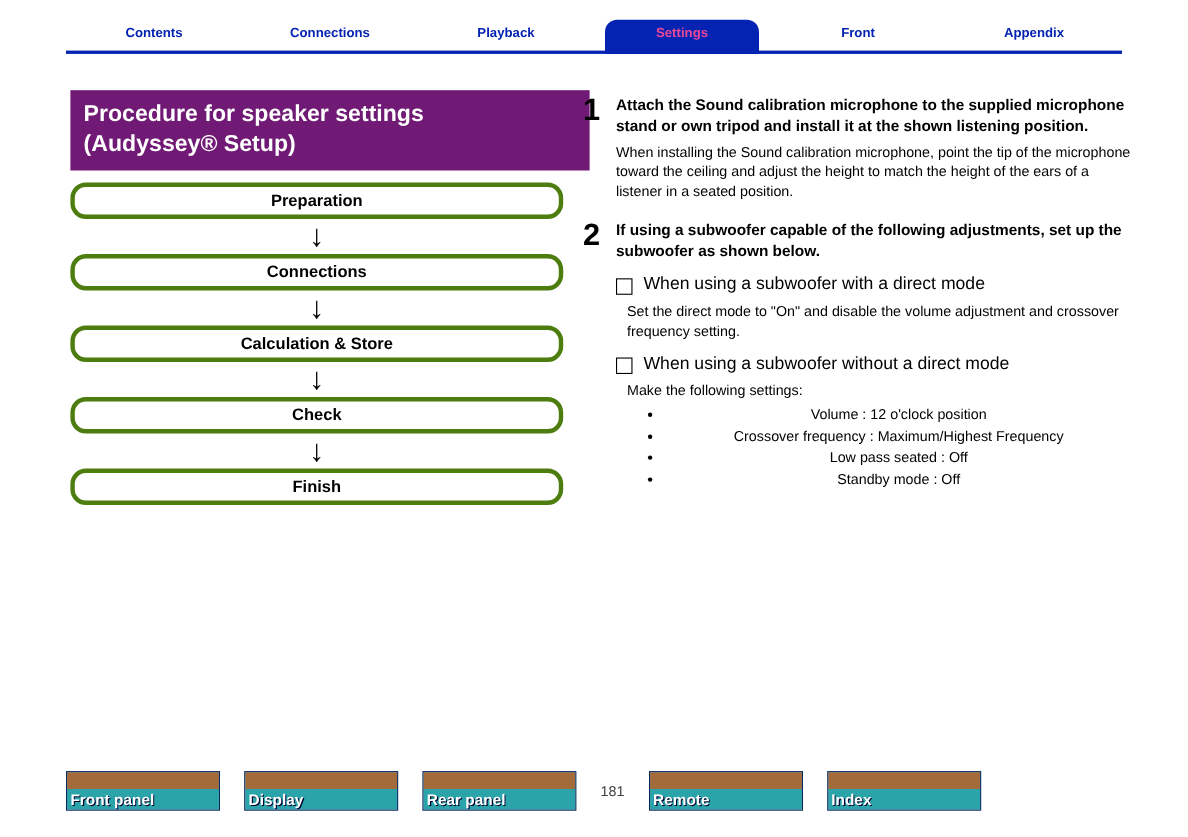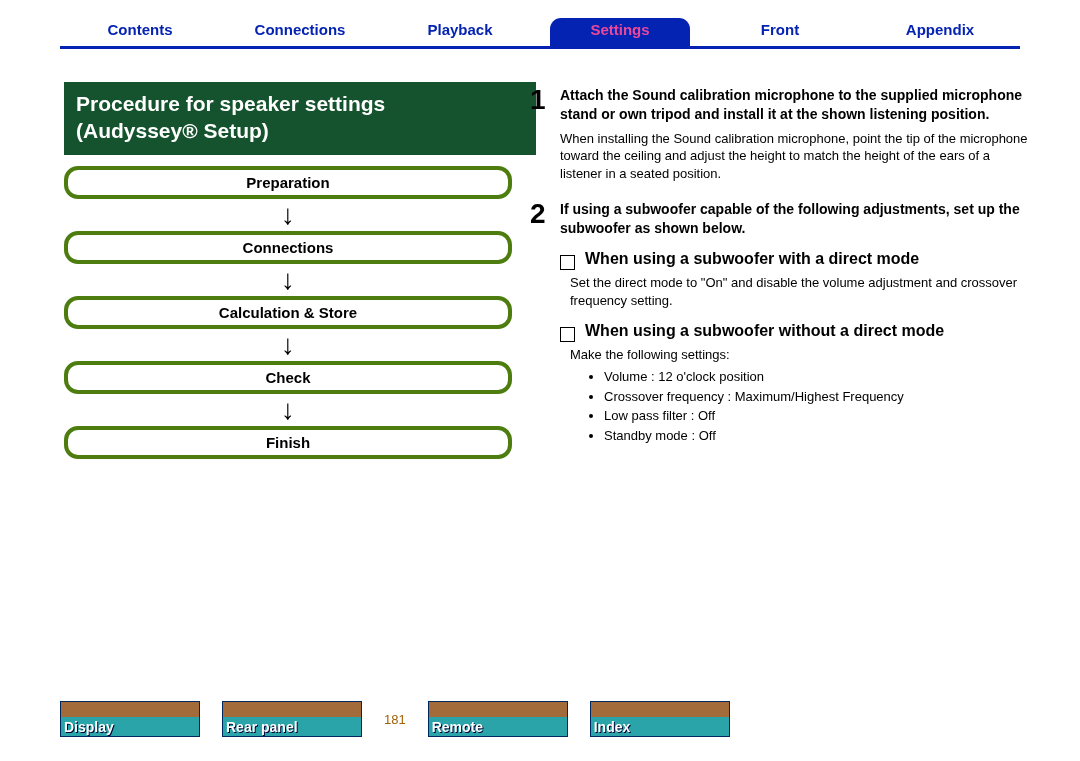--- a/index.html
+++ b/index.html
@@ -18,21 +18,21 @@
     left: 60px;
     right: 60px;
     height: 26px;
     display: flex;
     justify-content: space-between;
     border-bottom: 3px solid #0423b3;
   }
   .tab {
     flex: 1;
     text-align: center;
-    font-size: 15px;
+    font-size: 12px;
     font-weight: bold;
     color: #0423b3;
     line-height: 20px;
     position: relative;
     cursor: pointer;
   }
   .tab.active span.label {
     color: #ec4899;
     position: relative;
     z-index: 2;
@@ -45,21 +45,21 @@
     bottom: -3px;
     background: #0423b3;
     border-radius: 11px 11px 0 0;
     z-index: 1;
   }
   .heading-box {
     position: absolute;
     top: 82px;
     left: 64px;
     width: 448px;
-    background: #14532d;
+    background: #701a75;
     color: #ffffff;
     font-weight: bold;
     font-size: 21px;
     padding: 8px 12px 10px 12px;
     line-height: 1.3;
   }
   .flow {
     position: absolute;
     top: 166px;
     left: 64px;
@@ -102,25 +102,25 @@
     line-height: 1.35;
   }
   .step-bold {
     font-weight: bold;
   }
   .step-detail {
     font-size: 13px;
     margin-top: 6px;
   }
   .sub-heading {
-    font-weight: bold;
+    font-weight: normal;
     font-size: 16px;
     margin: 10px 0 4px 0;
     display: flex;
-    align-items: flex-end;
+    align-items: center;
   }
   .square-bullet {
     width: 13px;
     height: 13px;
     border: 1.5px solid #000;
     display: inline-block;
     margin-right: 10px;
     margin-top: 3px;
     flex-shrink: 0;
   }
@@ -129,20 +129,21 @@
     margin-left: 10px;
     line-height: 1.4;
   }
   ul.settings {
     margin: 4px 0 0 26px;
     padding-left: 18px;
     font-size: 13px;
   }
   ul.settings li {
     margin-bottom: 2px;
+    text-align: center;
   }
   .footer {
     position: absolute;
     bottom: 22px;
     left: 60px;
     right: 60px;
     height: 40px;
     display: flex;
     align-items: center;
   }
@@ -164,21 +165,21 @@
     left: 4px;
     bottom: 2px;
     color: #ffffff;
     font-weight: bold;
     font-size: 14px;
     text-shadow: 1px 1px 0 #003;
     z-index: 2;
   }
   .page-num {
     font-size: 13px;
-    color: #a16207;
+    color: #404040;
     margin: 0 22px 0 0;
   }
 </style>
 </head>
 <body>
 
 <nav class="top-nav">
   <div class="tab"><span class="label">Contents</span></div>
   <div class="tab"><span class="label">Connections</span></div>
   <div class="tab"><span class="label">Playback</span></div>
@@ -226,31 +227,35 @@
       <div class="sub-detail">Set the direct mode to "On" and disable the volume adjustment and crossover frequency setting.</div>
 
       <div class="sub-heading">
         <span class="square-bullet"></span>
         <span>When using a subwoofer without a direct mode</span>
       </div>
       <div class="sub-detail">Make the following settings:</div>
       <ul class="settings">
         <li>Volume : 12 o'clock position</li>
         <li>Crossover frequency : Maximum/Highest Frequency</li>
-        <li>Low pass filter : Off</li>
+        <li>Low pass seated : Off</li>
         <li>Standby mode : Off</li>
       </ul>
     </div>
   </div>
 
 </div>
 
 <div class="footer">
   <div class="foot-item">
     <div class="foot-bg"></div>
+    <span class="foot-label">Front panel</span>
+  </div>
+  <div class="foot-item">
+    <div class="foot-bg"></div>
     <span class="foot-label">Display</span>
   </div>
   <div class="foot-item">
     <div class="foot-bg"></div>
     <span class="foot-label">Rear panel</span>
   </div>
   <span class="page-num">181</span>
   <div class="foot-item">
     <div class="foot-bg"></div>
     <span class="foot-label">Remote</span>

